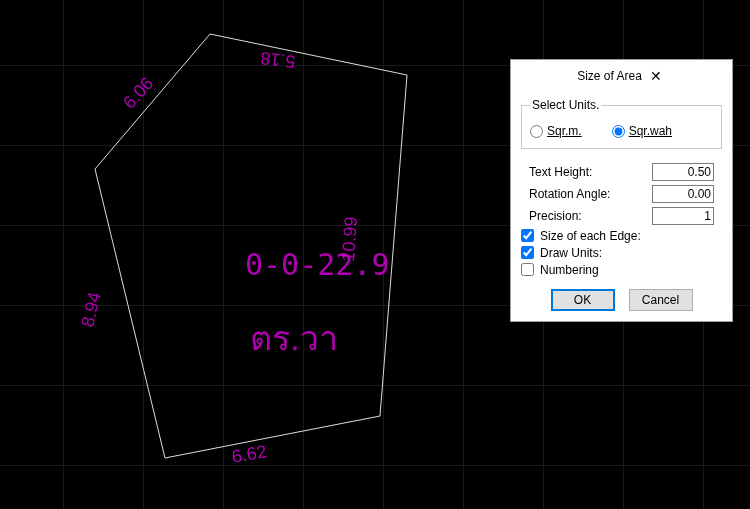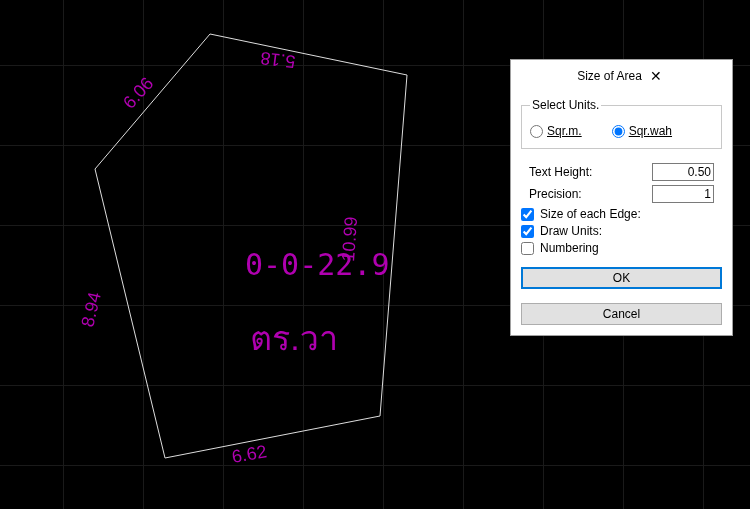--- a/index.html
+++ b/index.html
@@ -56,26 +56,25 @@
     margin: 4px 8px;
   }
   .field-row input[type=text] {
     width: 62px; height: 18px;
     border: 1px solid #7a7a7a;
     font-size: 12px; text-align: right;
     padding: 0 2px;
   }
 
   .check-row { margin: 3px 0; }
-  .check-row label { display:flex; align-items:flex-end; gap:6px; cursor:pointer; }
+  .check-row label { display:flex; align-items:flex-start; gap:6px; cursor:pointer; }
 
   .btn-row {
-    display:flex; justify-content:flex-start; gap: 14px;
+    display:flex; justify-content:center; gap: 14px;
     margin-top: 12px;
-    flex-direction: column;
   }
   .btn {
     min-width: 64px; height: 22px;
     background: #e1e1e1;
     border: 1px solid #adadad;
     font-size: 12px;
     cursor: pointer;
   }
   .btn.default { border: 1px solid #0078d7; box-shadow: inset 0 0 0 1px #0078d7; }
 
@@ -118,20 +117,24 @@
           <span>Sqr.wah</span>
         </label>
       </div>
     </fieldset>
 
     <div class="field-row">
       <span>Text Height:</span>
       <input type="text" value="0.50" style="">
     </div>
     <div class="field-row">
+      <span>Rotation Angle:</span>
+      <input type="text" value="0.00" style="">
+    </div>
+    <div class="field-row">
       <span>Precision:</span>
       <input type="text" value="1" style="">
     </div>
 
     <div class="check-row">
       <label>
         <input type="checkbox" checked="" style="">
         <span>Size of each Edge:</span>
       </label>
     </div>

